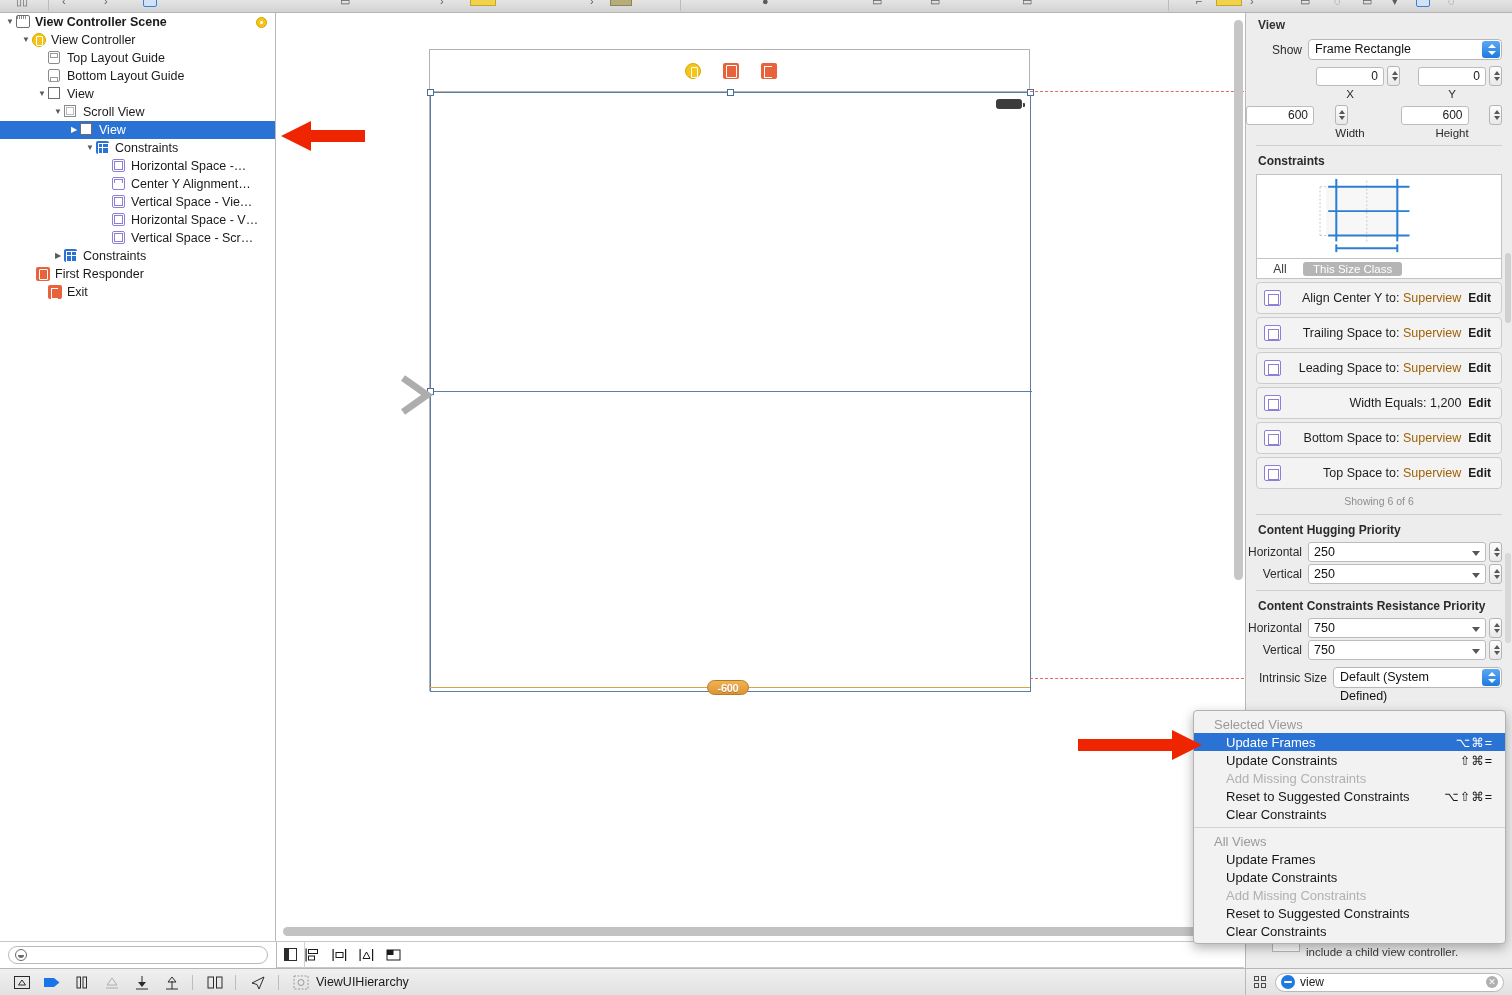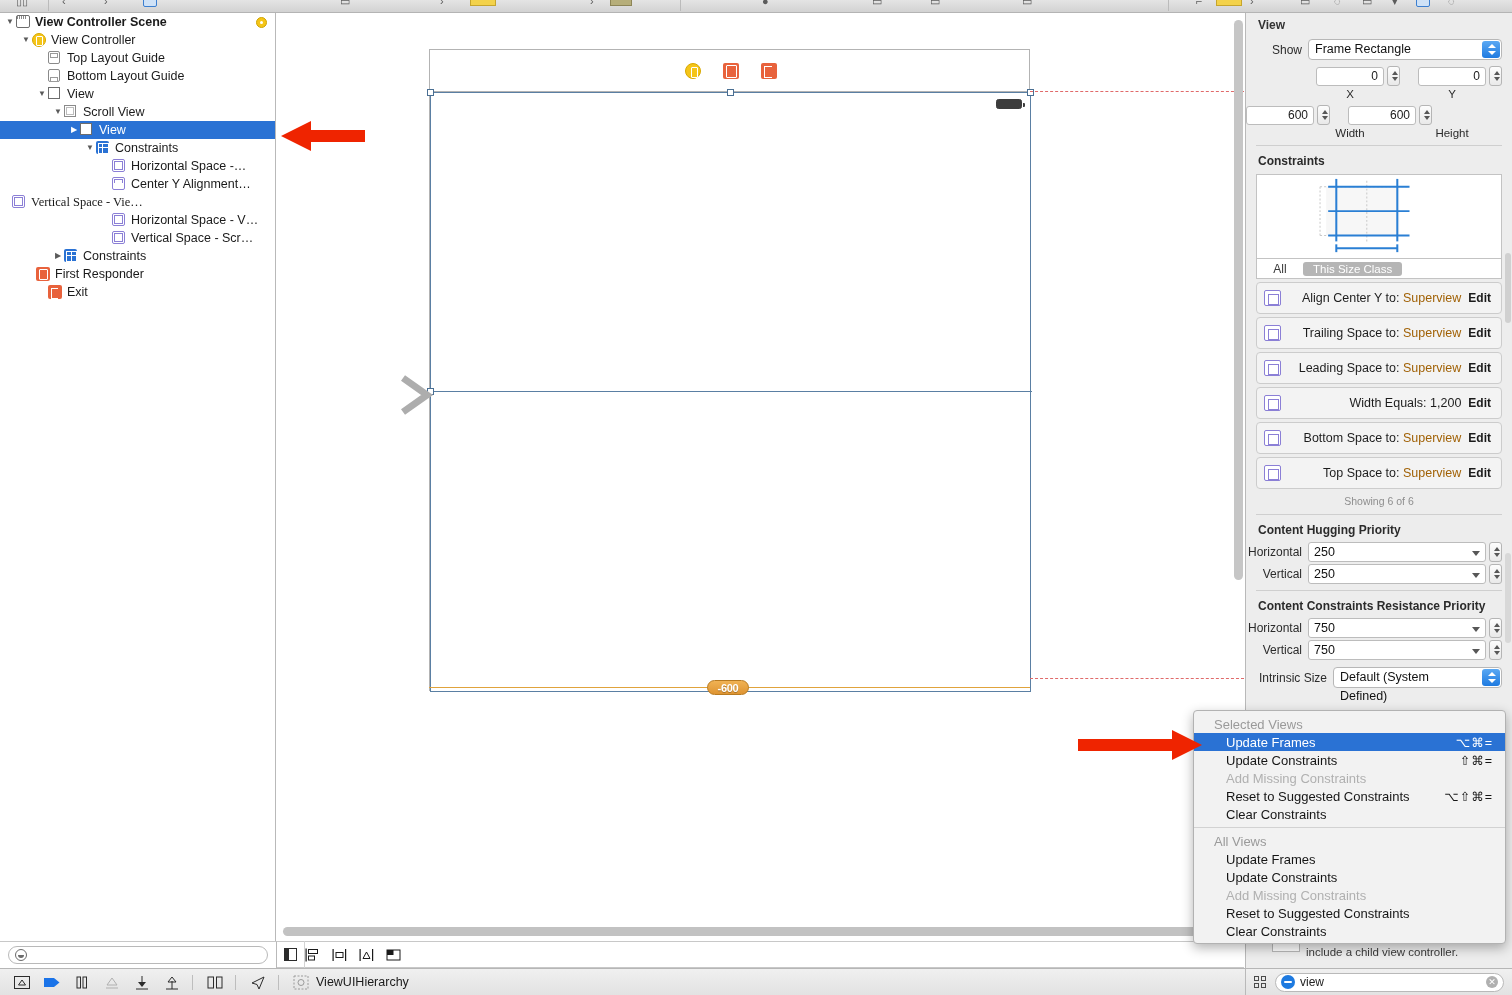--- a/index.html
+++ b/index.html
@@ -368,21 +368,21 @@
           </div>
           <div class="lbl">Horizontal Space -…</div>
         </div>
         <div class="row" style="padding-left: 100px;">
           <div class="disc empty">▸</div>
           <div class="ico">
             <div class="ic-cn v2"></div>
           </div>
           <div class="lbl">Center Y Alignment…</div>
         </div>
-        <div class="row" style=" font-family: Liberation Serif, serif;">
+        <div class="row" style="padding-left: 100px;">
           <div class="disc empty">▸</div>
           <div class="ico">
             <div class="ic-cn"></div>
           </div>
           <div class="lbl">Vertical Space - Vie…</div>
         </div>
         <div class="row" style="padding-left: 100px;">
           <div class="disc empty">▸</div>
           <div class="ico">
             <div class="ic-cn"></div>
@@ -506,21 +506,21 @@
       <div class="stepper"></div>
     </div>
     <div class="frow" style="padding:0 10px 0 0; justify-content:flex-end;">
       <div class="axis-lbl" style="width:68px;">X</div>
       <div style="width:16px"></div>
       <div style="width:18px"></div>
       <div class="axis-lbl" style="width:68px;">Y</div>
       <div style="width:16px"></div>
     </div>
 
-    <div class="frow" style="padding:3px 10px 0 0; justify-content:flex-start;">
+    <div class="frow" style="padding:3px 10px 0 0; justify-content:space-between;">
       <div class="field" style="width:68px; text-align:right;">600</div>
       <div class="stepper"></div>
       <div style="width:18px"></div>
       <div class="field" style="width:68px; text-align:right;">600</div>
       <div class="stepper"></div>
     </div>
     <div class="frow" style="padding:0 10px 0 16px; justify-content:flex-end;">
       <div class="axis-lbl" style="width:68px;">Width</div>
       <div style="width:16px"></div>
       <div style="width:18px"></div>

